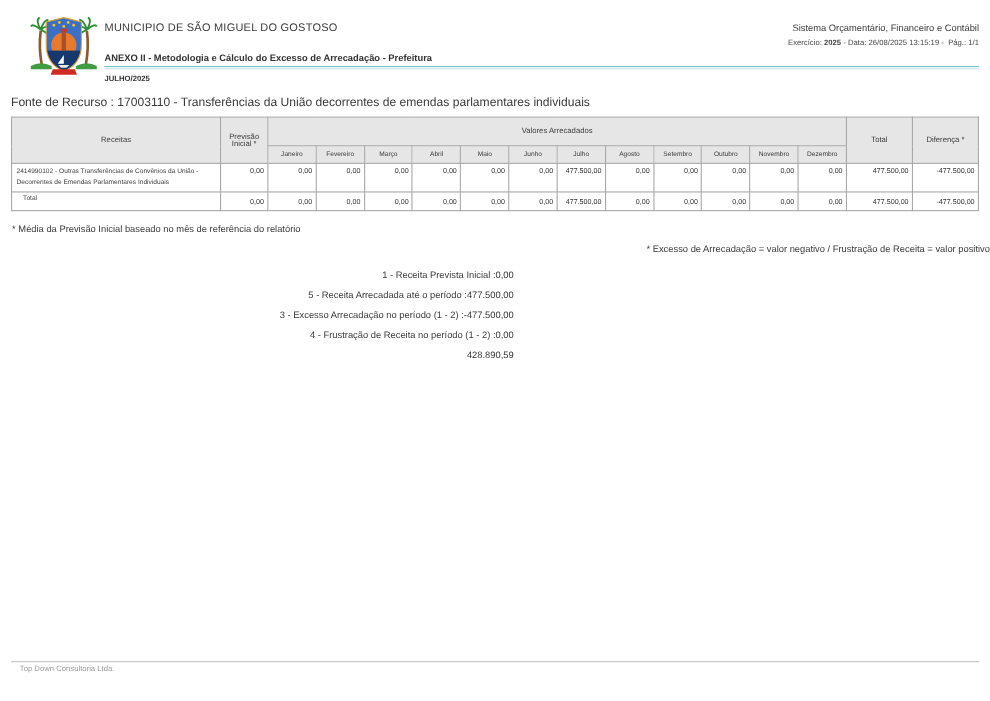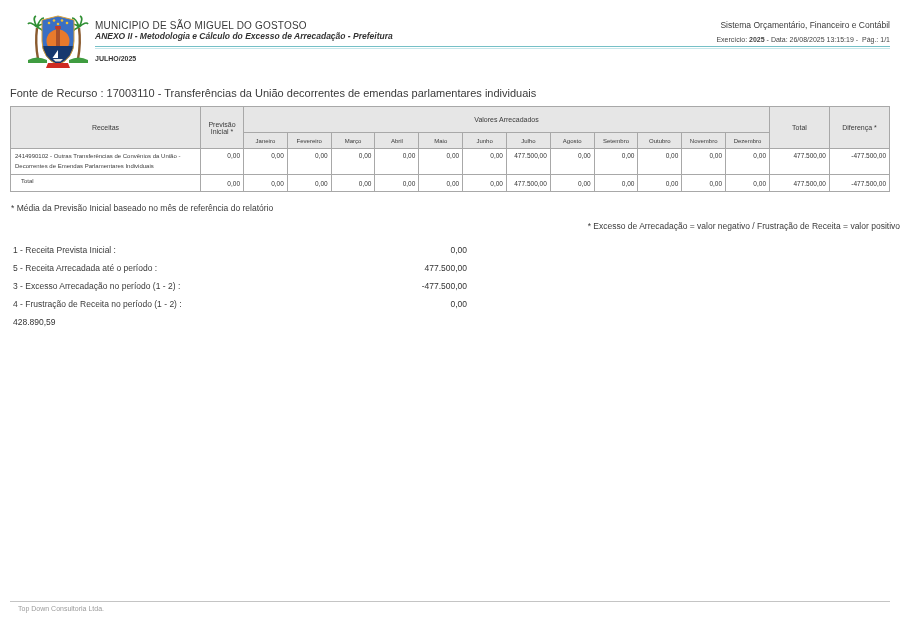--- a/index.html
+++ b/index.html
@@ -9,21 +9,21 @@
     font-family:"Liberation Sans", sans-serif; color:#3c3c3c;
   }
   .page { width:900px; height:457px; position:relative; }
 
   
   header { position:relative; height:74px; }
   .logo { position:absolute; left:27px; top:7px; }
   .h-main { margin-left:95px; margin-right:10px; padding-top:20px; }
   .h-top { display:flex; justify-content:space-between; align-items:flex-start; }
   .municipality { font-size:10px; letter-spacing:.2px; color:#3a3a3a; }
-  .report-title { font-size:8.5px; font-weight:bold; margin-top:0; color:#333;font-style:italic; }
+  .report-title { font-size:8.5px; font-weight:bold; margin-top:16px; color:#333; }
   .h-right { text-align:right; }
   .system-name { font-size:8.5px; color:#3a3a3a; }
   .exercise-line { font-size:7px; margin-top:6px; color:#444; }
   .exercise-line b { font-weight:bold; }
   .teal-rule { height:3px; margin-top:3px;
     border-top:1px solid #76c0c7; border-bottom:1px solid #c7e7ea; background:#fff; }
   .period { font-size:7px; font-weight:bold; margin-top:6px; color:#333; }
 
   
   .fonte { margin:13px 10px 0 10px; font-size:11px; color:#3a3a3a; }
@@ -42,21 +42,21 @@
   tr[data-name="total-row"] td { height:17px; vertical-align:middle; padding-top:0; }
   tr[data-name="total-row"] td.c-label { padding-left:10px; vertical-align:middle; }
 
   
   .note { margin:16px 0 0 11px; font-size:8.5px; color:#3a3a3a; }
   .note:first-of-type { margin-top:11px; }
   .note + .note { margin-top:8px;text-align:right; }
 
   
   .summary { margin:14px 0 0 13px; width:454px; }
-  .sum-row { display:flex; justify-content:space-between; align-items:baseline; height:18px; }
+  .sum-row { display:flex; justify-content:flex-end; align-items:baseline; height:18px; }
   .sum-label { font-size:8.5px; color:#3a3a3a; }
   .sum-value { font-size:8.5px; color:#333; text-align:right; }
 
   
   footer { position:absolute; left:10px; right:10px; top:601px; border-top:1px solid #c4c4c4; }
   .footer-text { font-size:7px; color:#9b9b9b; padding:3px 0 0 8px; }
 </style>
 </head>
 <body>
 

